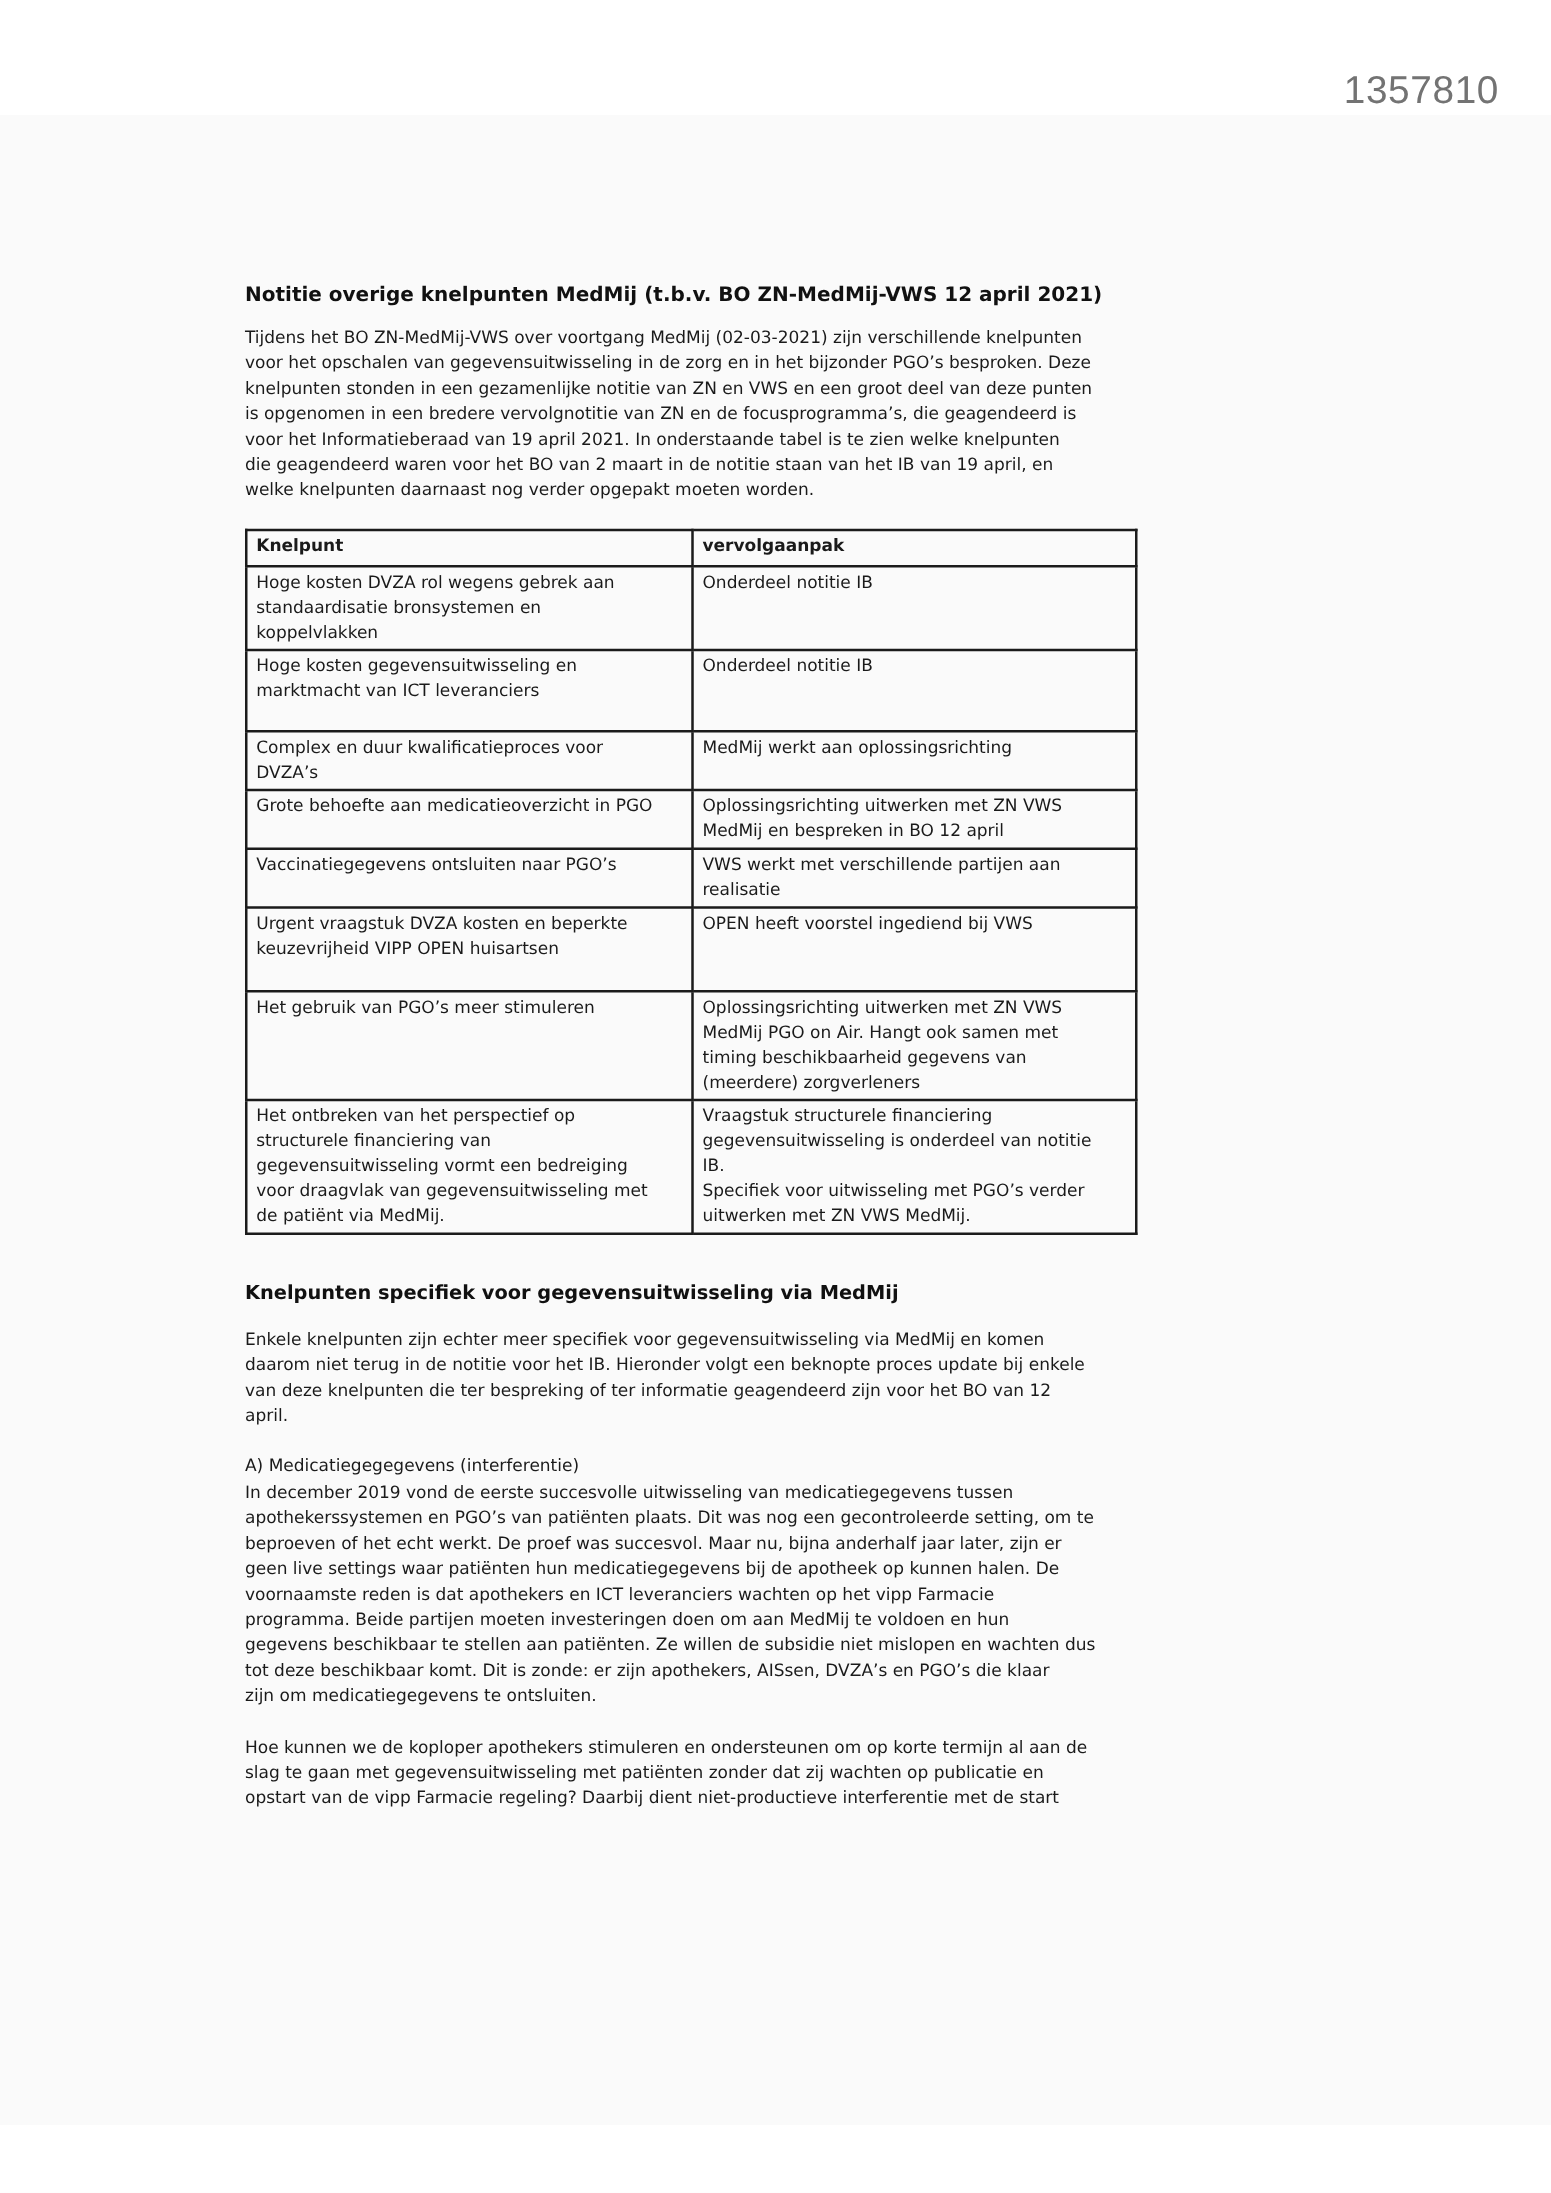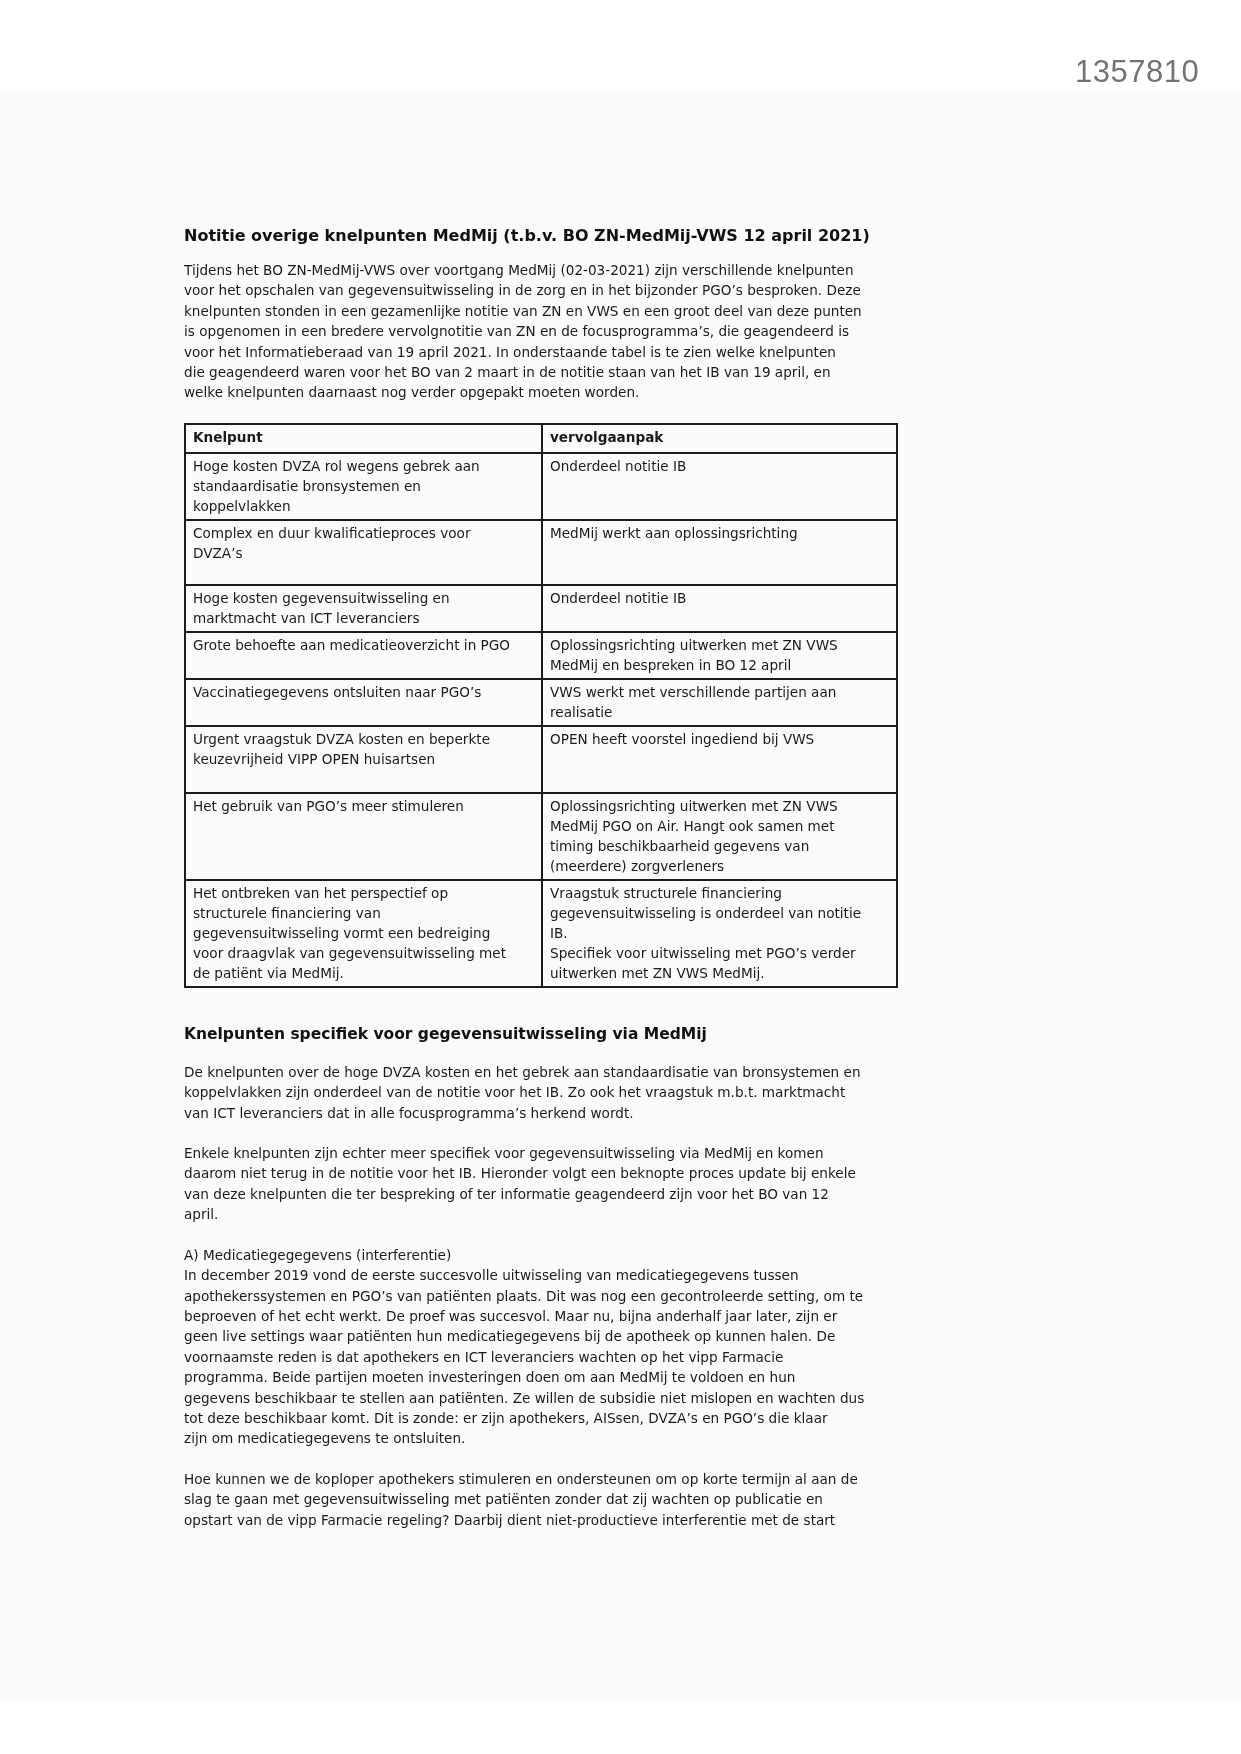--- a/index.html
+++ b/index.html
@@ -27,21 +27,21 @@
     position: absolute;
     left: 1075px;
     top: 54px;
     font-family: "Liberation Sans", sans-serif;
     font-size: 31px;
     letter-spacing: 0.5px;
     color: #737373;
   }
   .content {
     position: absolute;
-    left: 184px;
+    left: 196px;
     top: 225px;
     width: 740px;
   }
   .title {
     font-size: 16px;
     font-weight: bold;
     margin: 0 0 14px 0;
     line-height: 21px;
     color: #111111;
   }
@@ -123,28 +123,28 @@
       </tr>
     </thead>
     <tbody>
       <tr>
         <td>Hoge kosten DVZA rol wegens gebrek aan
 standaardisatie bronsystemen en
 koppelvlakken</td>
         <td>Onderdeel notitie IB</td>
       </tr>
       <tr>
+        <td>Hoge kosten gegevensuitwisseling en
+marktmacht van ICT leveranciers</td>
+        <td>Onderdeel notitie IB</td>
+      </tr>
+      <tr>
         <td>Complex en duur kwalificatieproces voor
 DVZA’s</td>
         <td>MedMij werkt aan oplossingsrichting</td>
-      </tr>
-      <tr>
-        <td>Hoge kosten gegevensuitwisseling en
-marktmacht van ICT leveranciers</td>
-        <td>Onderdeel notitie IB</td>
       </tr>
       <tr>
         <td>Grote behoefte aan medicatieoverzicht in PGO</td>
         <td>Oplossingsrichting uitwerken met ZN VWS
 MedMij en bespreken in BO 12 april</td>
       </tr>
       <tr>
         <td>Vaccinatiegegevens ontsluiten naar PGO’s</td>
         <td>VWS werkt met verschillende partijen aan
 realisatie</td>
@@ -171,23 +171,20 @@
 gegevensuitwisseling is onderdeel van notitie
 IB.
 Specifiek voor uitwisseling met PGO’s verder
 uitwerken met ZN VWS MedMij.</td>
       </tr>
     </tbody>
   </table>
 
   <h2 class="heading2">Knelpunten specifiek voor gegevensuitwisseling via MedMij</h2>
 
-  <p class="para">De knelpunten over de hoge DVZA kosten en het gebrek aan standaardisatie van bronsystemen en
-koppelvlakken zijn onderdeel van de notitie voor het IB. Zo ook het vraagstuk m.b.t. marktmacht
-van ICT leveranciers dat in alle focusprogramma’s herkend wordt.</p>
 
   <p class="para">Enkele knelpunten zijn echter meer specifiek voor gegevensuitwisseling via MedMij en komen
 daarom niet terug in de notitie voor het IB. Hieronder volgt een beknopte proces update bij enkele
 van deze knelpunten die ter bespreking of ter informatie geagendeerd zijn voor het BO van 12
 april.</p>
 
   <div>
     <p class="para tight">A) Medicatiegegegevens (interferentie)</p>
     <p class="para">In december 2019 vond de eerste succesvolle uitwisseling van medicatiegegevens tussen
 apothekerssystemen en PGO’s van patiënten plaats. Dit was nog een gecontroleerde setting, om te

